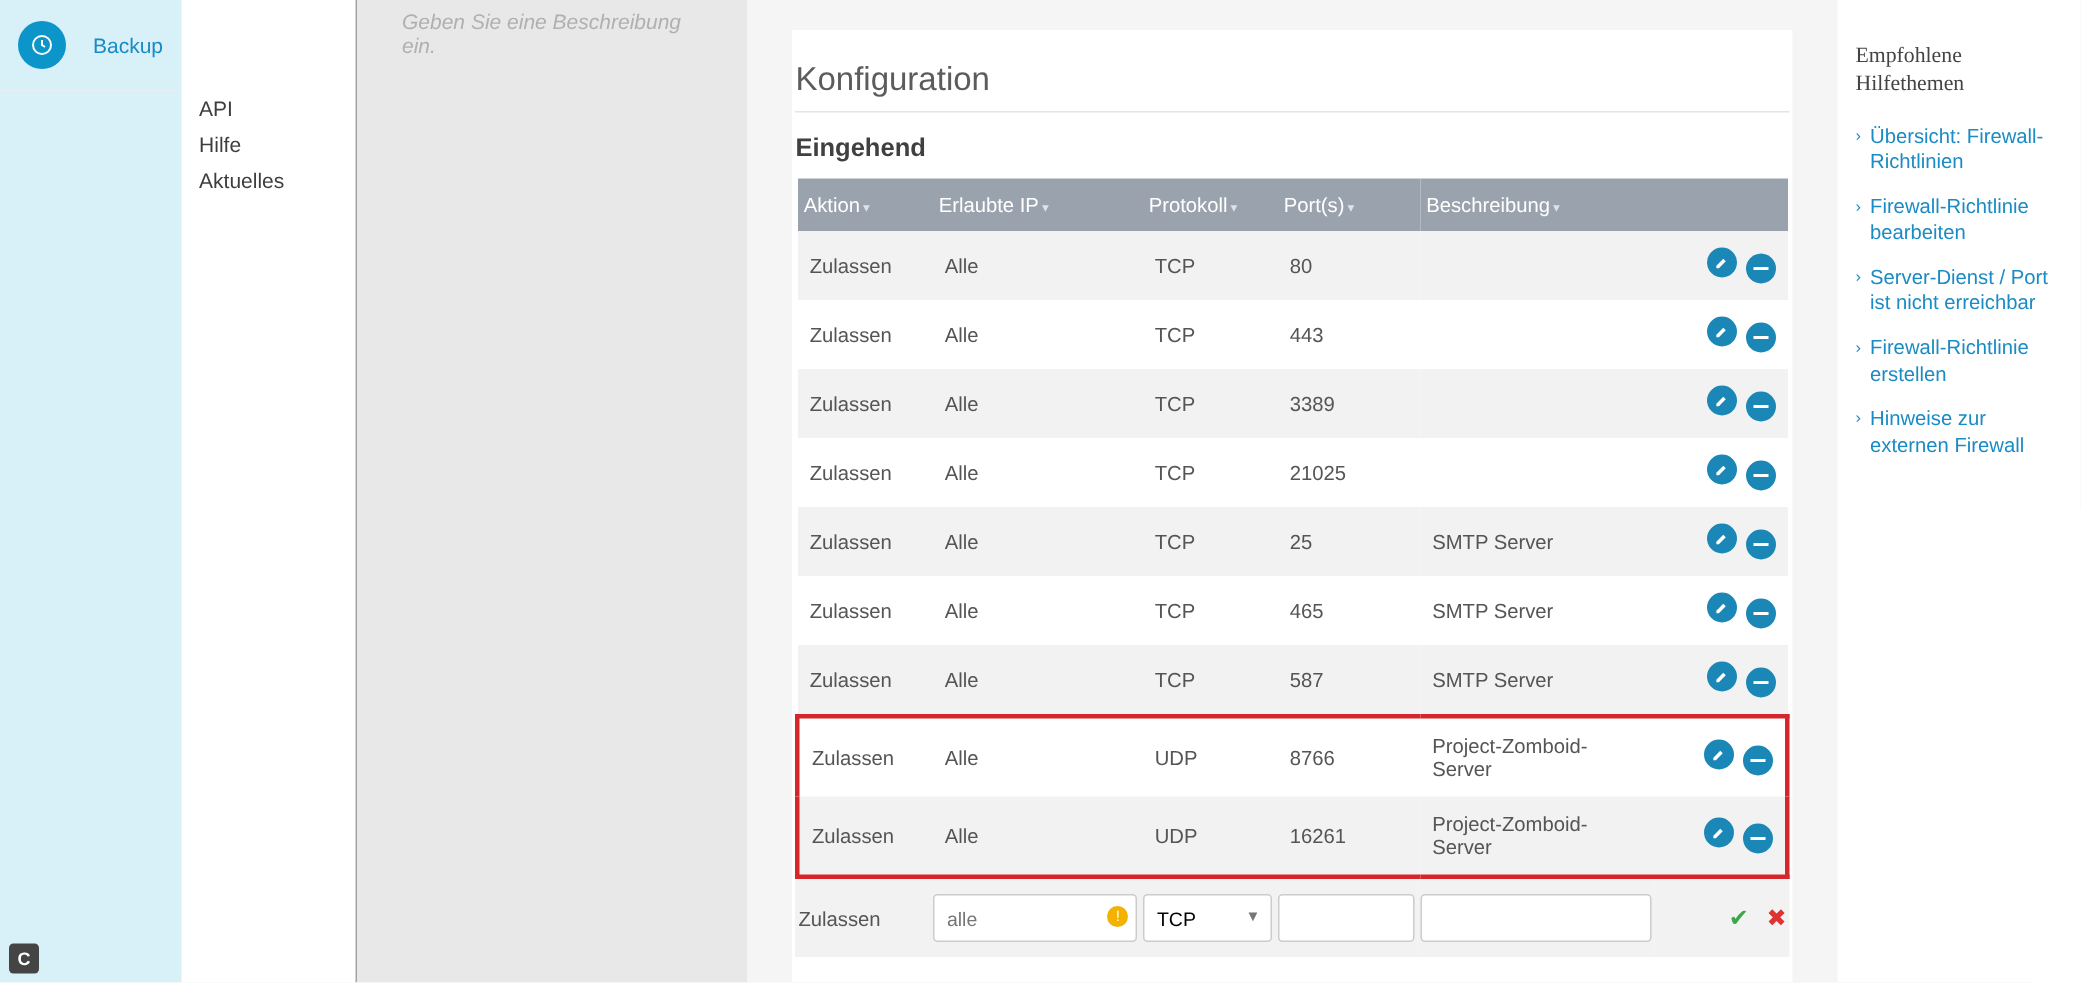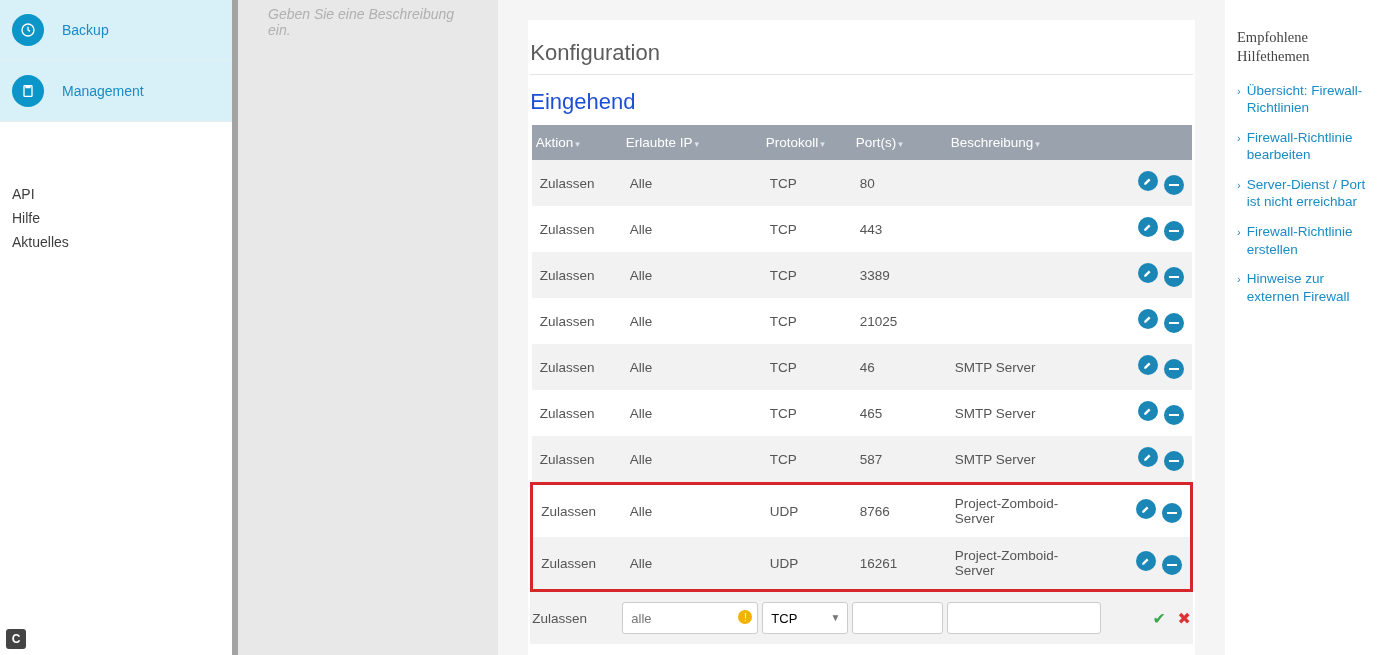--- a/index.html
+++ b/index.html
@@ -1,30 +1,30 @@
 <!DOCTYPE html>
 <html><head>
 <meta charset="utf-8">
 <style>
   * { box-sizing: border-box; margin: 0; padding: 0; }
   body { font-family: -apple-system, BlinkMacSystemFont, "Segoe UI", Arial, sans-serif; background: #fff; color: #555; width: 1387px; height: 655px; overflow: hidden; }
   .layout { display: flex; height: 100%; }
-  .sidebar { width: 238px; background: #fff; border-right: 6px solid #a3a3a3; display: flex; flex-direction: column; }
+  .sidebar { width: 238px; background: #fff; border-right: 1px solid #a3a3a3; display: flex; flex-direction: row; }
   .sidebar-nav { background: #d8f0f8; }
   .sidebar-item { display: flex; align-items: center; gap: 18px; padding: 14px 12px; color: #1a8bc4; font-size: 14px; cursor: pointer; border-bottom: 1px solid #e7edf0; }
   .sidebar-item .iconwrap { width: 32px; height: 32px; border-radius: 50%; background: #0b95c9; display: flex; align-items: center; justify-content: center; color: #fff; }
   .sidebar-footer { padding: 60px 12px 0 12px; }
   .sidebar-footer a { display: block; color: #3e3e3e; font-size: 14px; padding: 4px 0; text-decoration: none; }
   .app-btn { position: absolute; bottom: 6px; left: 6px; width: 20px; height: 20px; background: #444; color: #fff; border-radius: 3px; display: flex; align-items: center; justify-content: center; font-size: 12px; font-weight: bold; }
 
   .main { flex: 1; background: #f5f5f5; display: flex; flex-direction: row; overflow: hidden; }
   .desc-bar { background: #e8e8e8; padding: 6px 30px 10px 30px; color: #b0b0b0; font-style: italic; font-size: 14px; }
   .content { background: #fff; margin: 20px 30px 0 30px; padding: 0; }
   .section-title { font-size: 22px; color: #5c5c5c; font-weight: 400; margin: 20px 0 14px 0; padding: 0 0 8px 0; border-bottom: 1px solid #e4e4e4; }
-  .sub-title { font-size: 22px; color: #1d4ed8; font-weight: 400; margin: 14px 0 10px 0; }
+  .sub-title { font-size: 17px; color: #404040; font-weight: 700; margin: 14px 0 10px 0; }
   .inner { padding: 0 2px; }
 
   table { width: 100%; border-collapse: collapse; font-size: 13.5px; }
   thead tr { background: #9aa3ad; color: #fff; }
   thead th { text-align: left; padding: 10px 4px; font-weight: 500; }
   .sort { font-size: 9px; color: #dbe2e9; margin-left: 2px; }
   tbody tr:nth-child(odd) { background: #f2f2f2; }
   tbody tr:nth-child(even) { background: #fff; }
   tbody td { padding: 11px 8px; color: #555; }
   .col-actions { text-align: right; white-space: nowrap; }
@@ -57,29 +57,20 @@
     <div class="sidebar-nav">
       <div class="sidebar-item">
         <span class="iconwrap">
           <svg width="16" height="16" viewBox="0 0 24 24" fill="none" stroke="#fff" stroke-width="2">
               <circle cx="12" cy="12" r="9"></circle>
               <path d="M12 7v5l3 2"></path>
             </svg>
         </span>
         <span>Backup</span>
       </div>
-      <div class="sidebar-item">
-        <span class="iconwrap">
-          <svg width="16" height="16" viewBox="0 0 24 24" fill="none" stroke="#fff" stroke-width="2">
-              <rect x="6" y="4" width="12" height="16" rx="1"></rect>
-              <path d="M9 4h6v3H9z" fill="#fff"></path>
-            </svg>
-        </span>
-        <span>Management</span>
-      </div>
     </div>
     <div class="sidebar-footer">
       <a>API</a>
       <a>Hilfe</a>
       <a>Aktuelles</a>
     </div>
     <div class="app-btn">C</div>
   </div>
 
   <div class="main">
@@ -162,21 +153,21 @@
                     <path d="M3 17l11-11 4 4L7 21H3v-4z"></path>
                   </svg>
                 </span><span class="icon-btn del-b">
                   <span class="bar"></span>
                 </span></td>
             </tr>
             <tr>
               <td>Zulassen</td>
               <td>Alle</td>
               <td>TCP</td>
-              <td>46</td>
+              <td>25</td>
               <td>SMTP Server</td>
               <td class="col-actions"><span class="icon-btn edit-b">
                   <svg width="10" height="10" viewBox="0 0 24 24" fill="#fff">
                     <path d="M3 17l11-11 4 4L7 21H3v-4z"></path>
                   </svg>
                 </span><span class="icon-btn del-b">
                   <span class="bar"></span>
                 </span></td>
             </tr>
             <tr>

